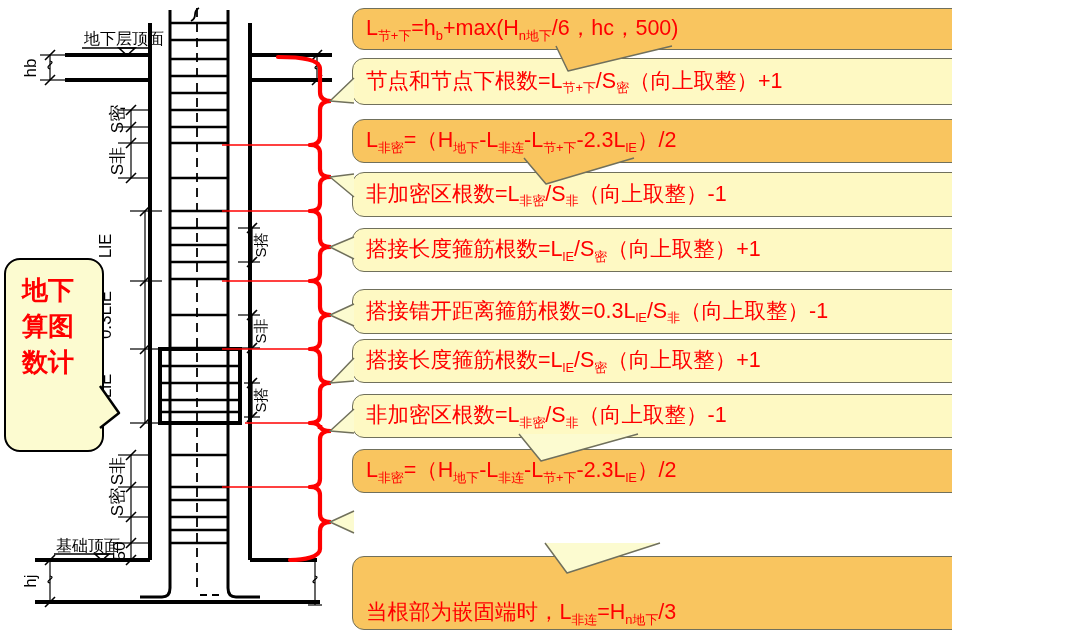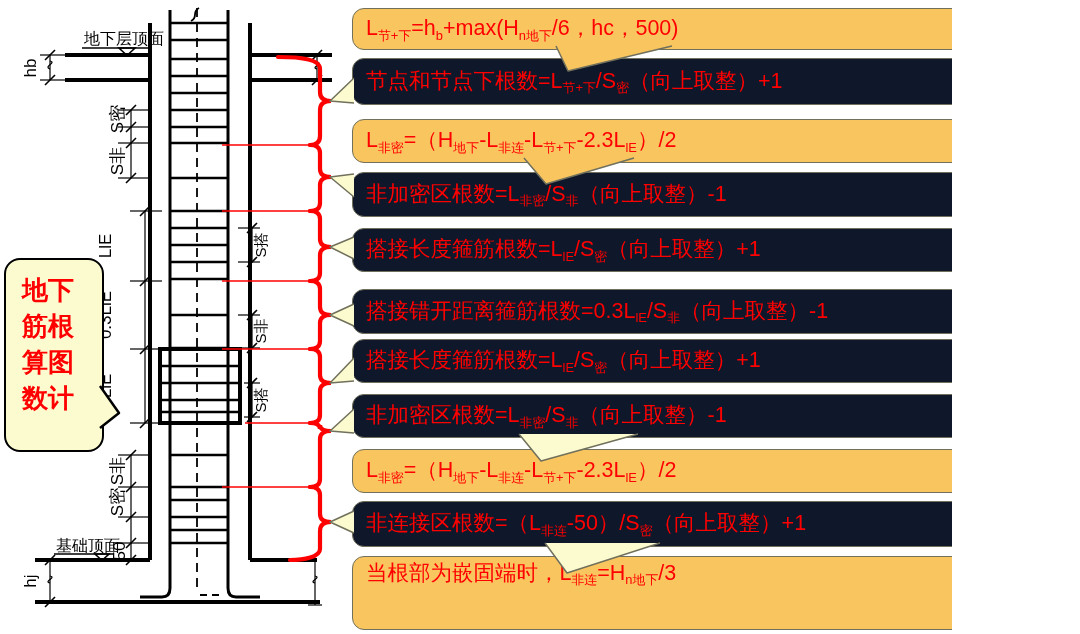--- a/index.html
+++ b/index.html
@@ -8,22 +8,22 @@
   #stage svg{position:absolute;left:0;top:0;pointer-events:none;}
   #drawing-svg{z-index:1;}
   #overlay-svg{z-index:3;}
   svg text{font-family:"Liberation Sans",sans-serif;fill:#000;}
 
   .callout{position:absolute;left:352px;width:621px;box-sizing:border-box;z-index:2;
            border:1.7px solid #70705C;border-radius:12px;
            display:flex;align-items:center;padding:0 10px 0 13px;
            color:#FF0000;font-size:21.5px;white-space:nowrap;}
   .callout.orange{background:#F9C55F;}
-  .callout.yellow{background:#0f172a;}
-  .callout.two-line{flex-direction:column;align-items:flex-start;justify-content:flex-start;line-height:1.5;}
+  .callout.yellow{background:#fef9c3;}
+  .callout.two-line{flex-direction:column;align-items:flex-start;justify-content:flex-end;line-height:1.5;}
   .sub{font-size:0.60em;vertical-align:-0.33em;margin-top:12px;}
 
   #left-bubble{position:absolute;left:4px;top:258px;width:100px;height:194px;box-sizing:border-box;
                z-index:2;background:#FCFBD0;border:2.5px solid #000;border-radius:16px;
                color:#FF0000;font-size:26px;font-weight:bold;line-height:36px;
                padding:12px 0 0 16px;}
   #right-bubble{position:absolute;left:1040px;top:100px;width:38px;height:412px;box-sizing:border-box;
                z-index:2;background:#FCFBD0;border:2px solid #7D96A6;border-radius:10px;
                color:#FF0000;font-size:25px;font-weight:bold;
                display:flex;align-items:center;justify-content:center;}
@@ -197,30 +197,26 @@
     </div>
   <div class="callout yellow" style="top:339px;height:44px;">
       <span>搭接长度箍筋根数=L<span class="sub">lE</span>/S<span class="sub">密</span>（向上取整）+1</span>
     </div>
   <div class="callout yellow" style="top:394px;height:44px;">
       <span>非加密区根数=L<span class="sub">非密</span>/S<span class="sub">非</span>（向上取整）-1</span>
     </div>
   <div class="callout orange" style="top:449px;height:44px;">
       <span>L<span class="sub">非密</span>=（H<span class="sub">地下</span>-L<span class="sub">非连</span>-L<span class="sub">节+下</span>-2.3L<span class="sub">lE</span>）/2</span>
     </div>
-  <div class="callout yellow" style="top:501px;height:46px;">
-      <span>非连接区根数=（L<span class="sub">非连</span>-50）/S<span class="sub">密</span>（向上取整）+1</span>
-    </div>
   <div class="callout orange two-line" style="top:556px;height:74px;">
     <span>当根部为嵌固端时，L<span class="sub">非连</span>=H<span class="sub">n地下</span>/3</span>
   </div>
 
   <div id="left-bubble">
     <div>地下</div>
-    <div>筋根</div>
     <div>算图</div>
     <div>数计</div>
   </div>
 
   <div id="right-bubble">
     <span class="vtext">地下层箍筋总根数是七者相加</span>
   </div>
 
   <svg id="overlay-svg" width="1080" height="634" viewBox="0 0 1080 634">
 

